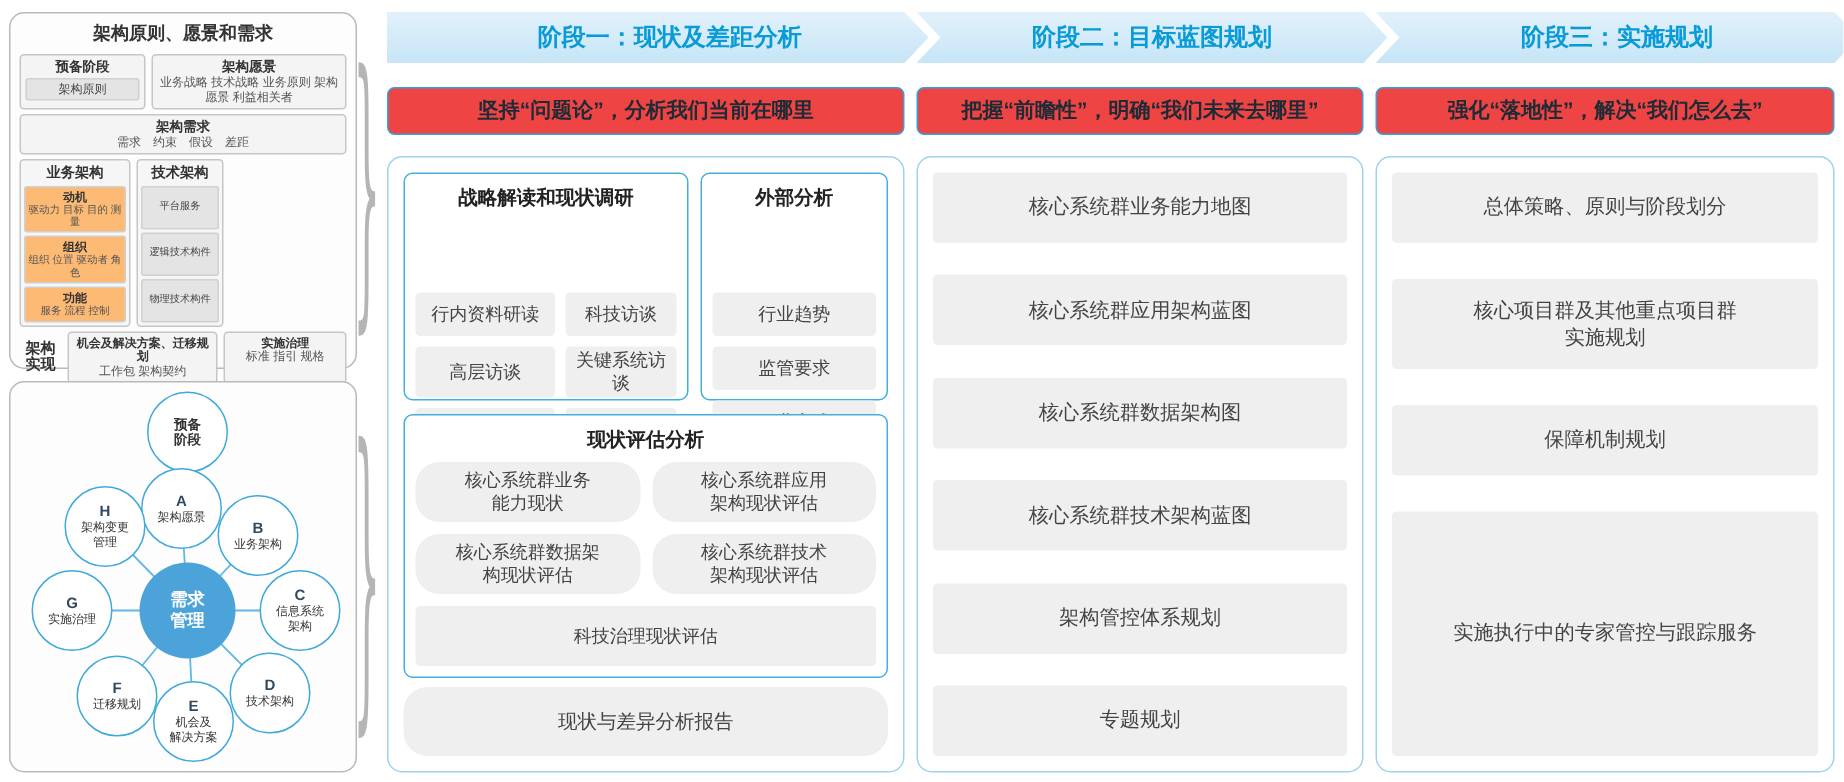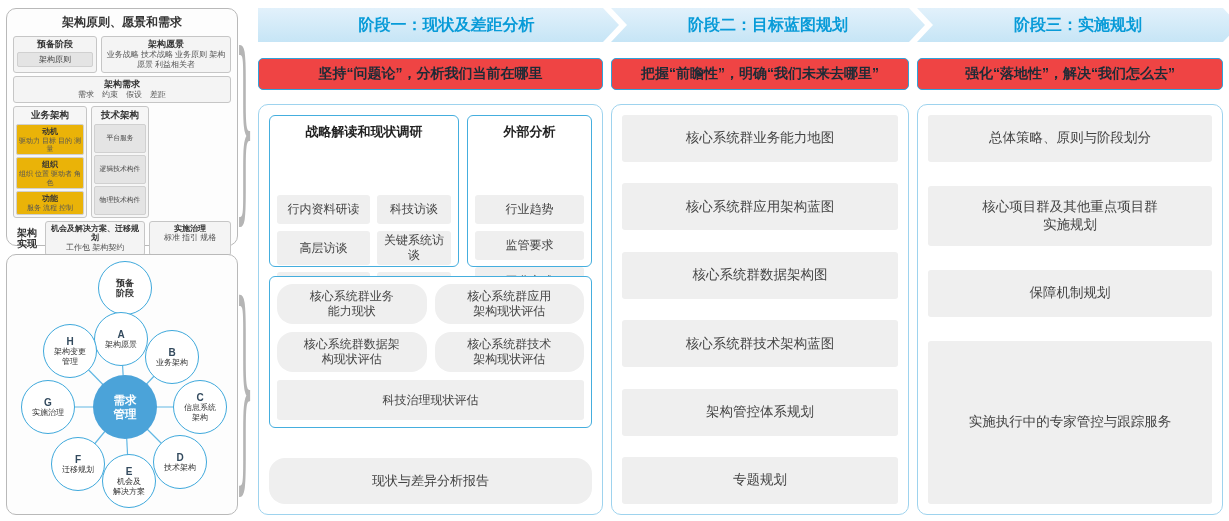--- a/index.html
+++ b/index.html
@@ -19,21 +19,21 @@
   .lp-text { font-size:8px; color:#555; text-align:center; line-height:1.25; }
   .lp-chip { background:#e4e4e4; border:1px solid #d0d0d0; border-radius:2px; font-size:8px; color:#444; text-align:center; padding:1px 2px; margin-top:2px; }
   .box-prep { width:84px; }
   .box-vision { flex:1; }
   .lp-cols { display:flex; gap:4px; flex:1; }
   .lp-col { border:1px solid #c6c6c6; border-radius:3px; background:#f6f6f6; padding:2px; display:flex; flex-direction:column; gap:2px; }
   .lp-col-title { font-weight:bold; font-size:9.5px; color:#333; text-align:center; }
   .col-biz { width:74px; }
   .col-info { flex:1; }
   .col-tech { width:58px; }
-  .grp { border:1px solid #d0d0d0; background:#eab308; border-radius:2px; padding:1px; text-align:center; }
+  .grp { border:1px solid #d0d0d0; background:#fdba74; border-radius:2px; padding:1px; text-align:center; }
   .grp b { display:block; font-size:8px; color:#333; }
   .grp span { display:block; font-size:7px; color:#555; line-height:1.2; }
   .subcols { display:flex; gap:2px; flex:1; }
   .subcol { flex:1; display:flex; flex-direction:column; gap:2px; }
   .sub-label { font-weight:bold; font-size:7.5px; color:#333; text-align:center; }
   .tiny-chip { background:#e4e4e4; border:1px solid #d0d0d0; border-radius:2px; font-size:6.8px; color:#444; text-align:center; padding:1px; line-height:1.2; flex:1; display:flex; align-items:center; justify-content:center; }
   .impl-row { display:flex; gap:4px; align-items:stretch; }
   .impl-label { width:28px; font-weight:bold; font-size:10px; color:#333; display:flex; align-items:center; justify-content:center; text-align:center; line-height:1.15; white-space:pre-line; }
   .impl-box { flex:1.25; }
   .impl-box2 { flex:1; }
@@ -240,20 +240,21 @@
           <div class="p1-box-title">外部分析</div>
           <div class="external-list">
             <div class="chip">行业趋势</div>
             <div class="chip">监管要求</div>
             <div class="chip">同业实践</div>
           </div>
         </div>
       </div>
 
       <div class="p1-box box-assess">
+        <div class="p1-box-title">现状评估分析</div>
         <div class="assess-grid">
           <div class="chip pre">核心系统群业务
 能力现状</div>
           <div class="chip pre">核心系统群应用
 架构现状评估</div>
           <div class="chip pre">核心系统群数据架
 构现状评估</div>
           <div class="chip pre">核心系统群技术
 架构现状评估</div>
           <div class="chip chip-full">科技治理现状评估</div>

